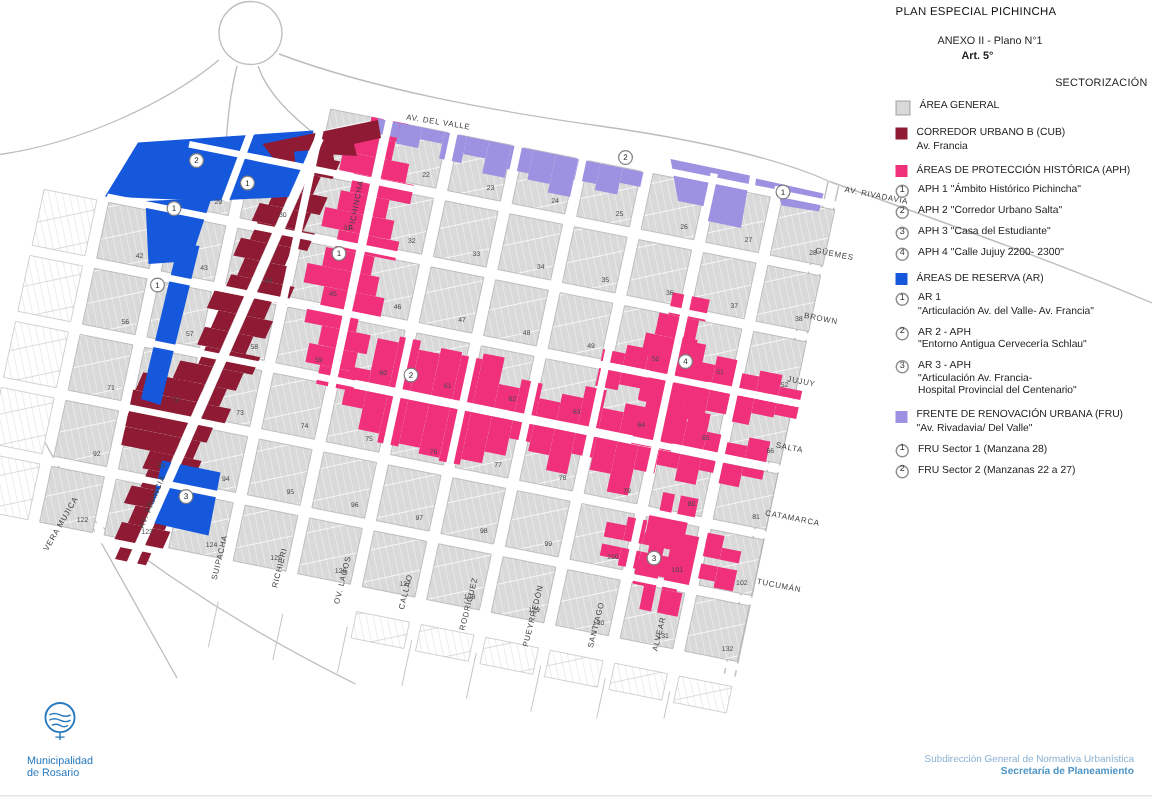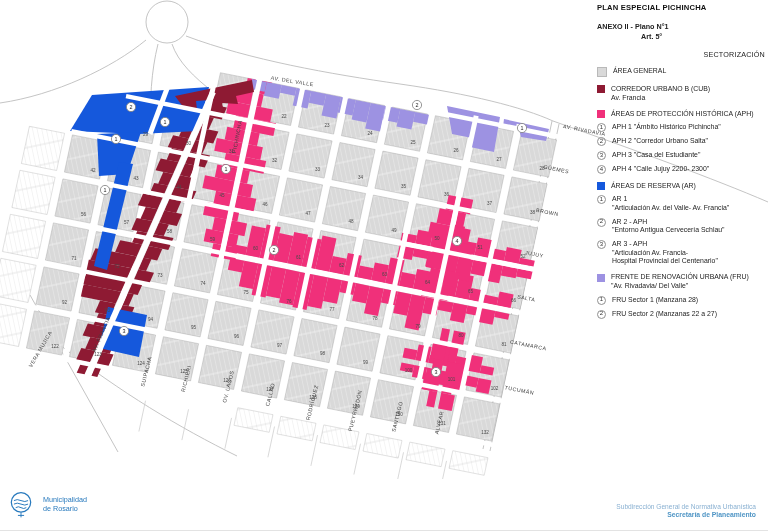--- a/index.html
+++ b/index.html
@@ -1,31 +1,31 @@
 <!DOCTYPE html>
 <html><head>
 <meta charset="utf-8">
 <style>
   html,body{margin:0;padding:0;background:#fff;}
   body{width:768px;height:531px;position:relative;overflow:hidden;
        font-family:"Liberation Sans", sans-serif;-webkit-font-smoothing:antialiased;}
   #map-svg{position:absolute;left:0;top:0;}
   .legend{position:absolute;left:597px;top:3px;width:168px;font-size:6.9px;color:#222;line-height:1.25;}
-  .lg-title{font-size:7.6px;font-weight:bold;color:#111;letter-spacing:.2px;}
-  .lg-sub{font-size:7.2px;font-weight:bold;margin-top:10px;}
+  .lg-title{font-size:7.6px;font-weight:normal;color:#111;letter-spacing:.2px;}
+  .lg-sub{font-size:7.2px;font-weight:normal;margin-top:10px;margin-left:28px;}
   .lg-sub2{font-size:7.2px;font-weight:bold;margin-top:1px;margin-left:44px;}
   .lg-section{font-size:7.2px;margin-top:9px;letter-spacing:.2px;text-align:right;}
   .lg-item{display:flex;gap:6px;align-items:flex-start;margin-top:7.5px;}
   .lg-circ{margin-top:5px;}
   .sw{width:8px;height:8px;flex:none;margin-top:.5px;}
   .lg-num{width:9px;height:9px;border:1px solid #8f8f8f;border-radius:50%;font-size:6px;
           display:flex;align-items:center;justify-content:center;flex:none;color:#333;box-sizing:border-box;}
   .lg-plain{font-weight:normal;}
   .footer{position:absolute;left:0;right:0;bottom:0;height:52px;background:#fff;}
-  .footer-left{position:absolute;left:6px;bottom:11px;display:flex;gap:7px;align-items:center;}
+  .footer-left{position:absolute;left:18px;bottom:11px;display:flex;gap:7px;align-items:center;flex-direction:column;}
   .footer-left .org{color:#2779bd;font-size:7.2px;line-height:1.2;}
   .logo{width:30px;height:30px;}
   .footer-right{position:absolute;right:12px;bottom:13px;text-align:right;}
   .fr1{color:#8ab1d2;font-size:6.6px;}
   .fr2{color:#4f95c5;font-size:6.8px;font-weight:bold;margin-top:1px;}
   .bottom-rule{position:absolute;left:0;right:0;bottom:0;height:1px;background:#e3e3e3;}
 </style>
 </head>
 <body>
 

